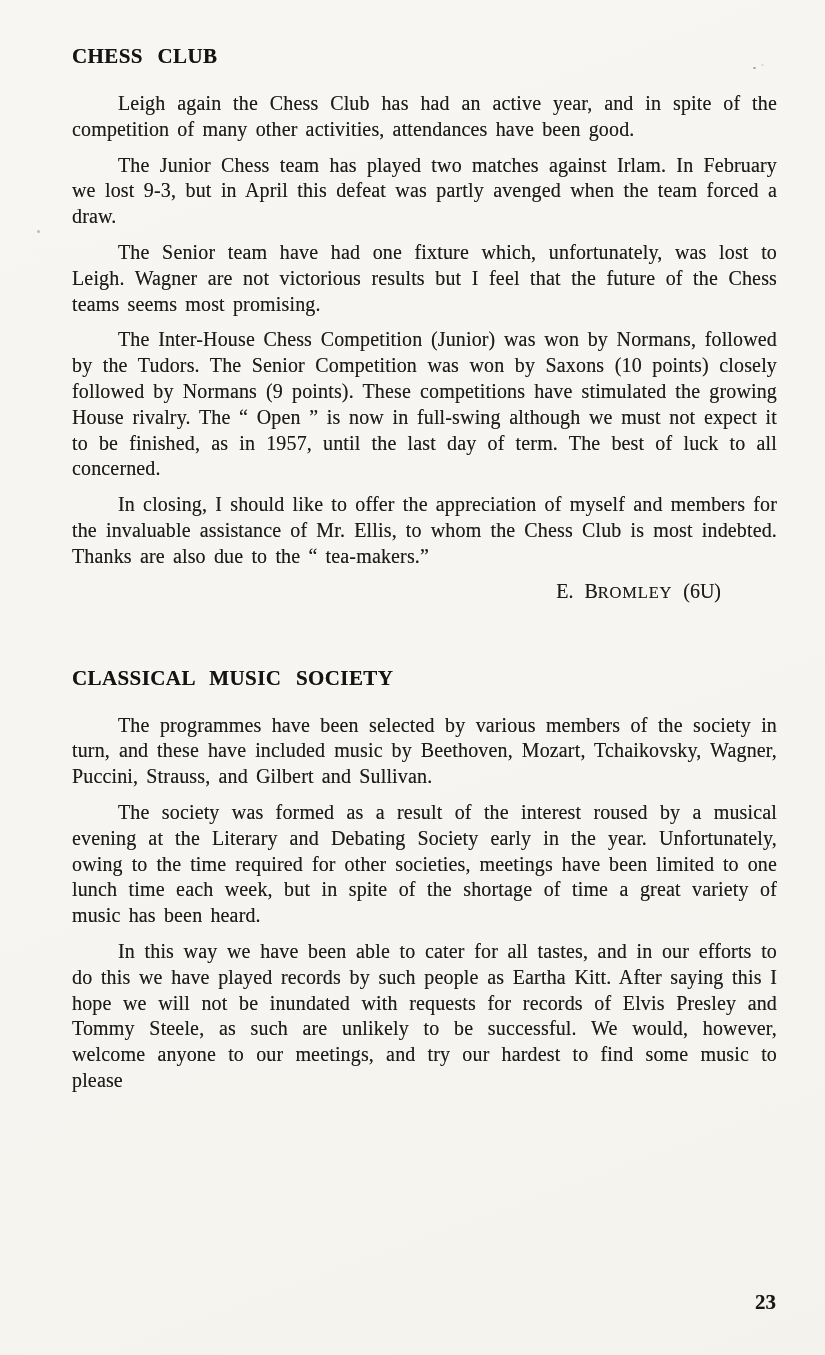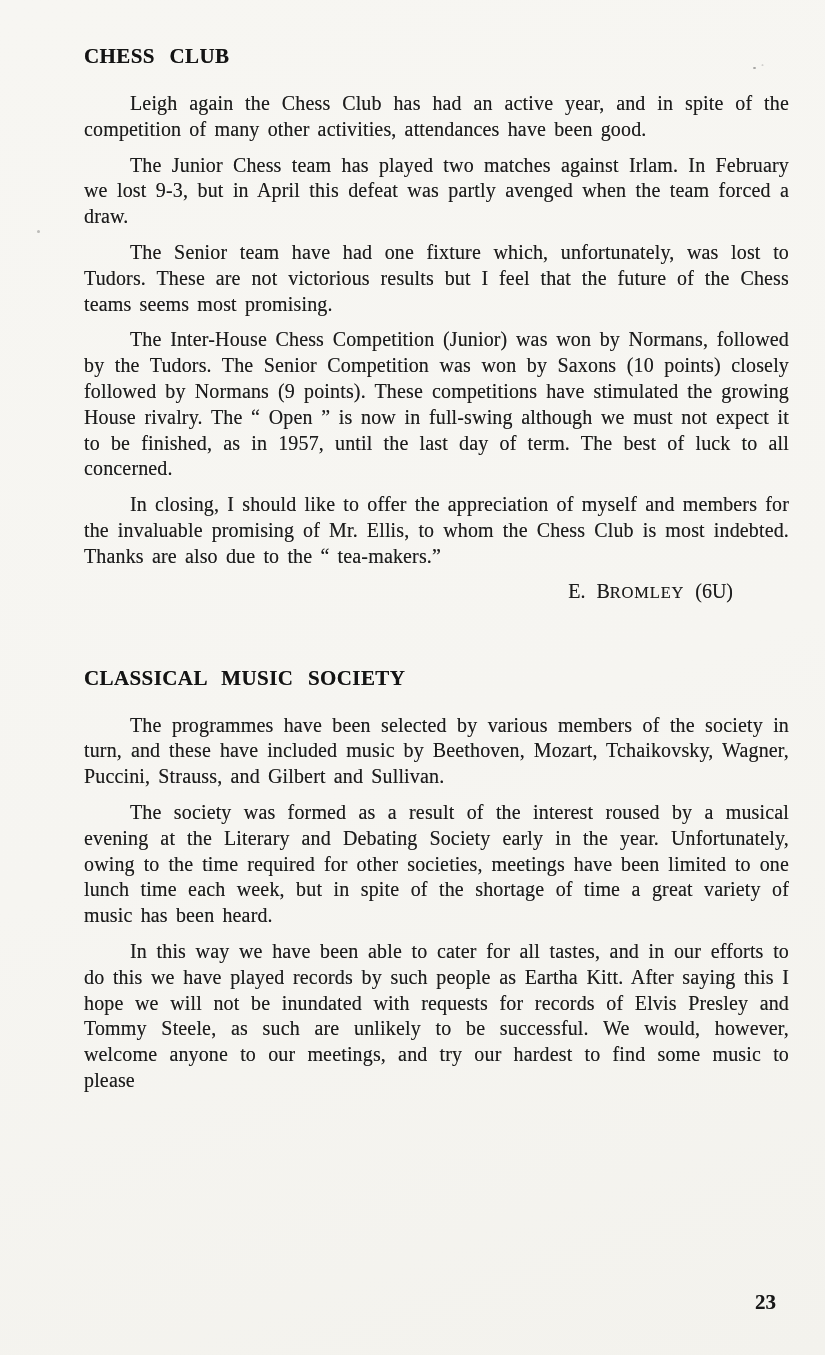--- a/index.html
+++ b/index.html
@@ -17,21 +17,21 @@
   .page {
     position: relative;
     width: 825px;
     height: 1355px;
     background: linear-gradient(160deg, #f7f6f2 0%, var(--paper) 55%, #f3f2ed 100%);
     color: var(--ink);
     overflow: hidden;
   }
   .content {
     position: absolute;
-    left: 84px;
+    left: 72px;
     top: 44px;
     width: 705px;
   }
   .section-heading {
     font-size: 21px;
     font-weight: 700;
     letter-spacing: 0.4px;
     word-spacing: 9px;
     margin: 0 0 22px 0;
     color: #141414;
@@ -90,23 +90,23 @@
 <body>
 
 <div class="page">
 
   <div class="content">
 
     <section class="section">
       <h2 class="section-heading">CHESS CLUB</h2>
       <p class="body-par">Leigh again the Chess Club has had an active year, and in spite of the competition of many other activities, attendances have been good.</p>
       <p class="body-par">The Junior Chess team has played two matches against Irlam. In February we lost 9-3, but in April this defeat was partly avenged when the team forced a draw.</p>
-      <p class="body-par">The Senior team have had one fixture which, unfortunately, was lost to Tudors. These are not victorious results but I feel that the future of the Chess teams seems most promising.</p>
+      <p class="body-par">The Senior team have had one fixture which, unfortunately, was lost to Leigh. Wagner are not victorious results but I feel that the future of the Chess teams seems most promising.</p>
       <p class="body-par">The Inter-House Chess Competition (Junior) was won by Normans, followed by the Tudors. The Senior Competition was won by Saxons (10 points) closely followed by Normans (9 points). These competitions have stimulated the growing House rivalry. The “ Open ” is now in full-swing although we must not expect it to be finished, as in 1957, until the last day of term. The best of luck to all concerned.</p>
-      <p class="body-par">In closing, I should like to offer the appreciation of myself and members for the invaluable promising of Mr. Ellis, to whom the Chess Club is most indebted. Thanks are also due to the “ tea-makers.”</p>
+      <p class="body-par">In closing, I should like to offer the appreciation of myself and members for the invaluable assistance of Mr. Ellis, to whom the Chess Club is most indebted. Thanks are also due to the “ tea-makers.”</p>
       <div class="signature"><span>E. B</span><span class="sc">ROMLEY</span><span> (6U)</span></div>
     </section>
 
     <section class="section">
       <h2 class="section-heading">CLASSICAL MUSIC SOCIETY</h2>
       <p class="body-par">The programmes have been selected by various members of the society in turn, and these have included music by Beethoven, Mozart, Tchaikovsky, Wagner, Puccini, Strauss, and Gilbert and Sullivan.</p>
       <p class="body-par">The society was formed as a result of the interest roused by a musical evening at the Literary and Debating Society early in the year. Unfortunately, owing to the time required for other societies, meetings have been limited to one lunch time each week, but in spite of the shortage of time a great variety of music has been heard.</p>
       <p class="body-par">In this way we have been able to cater for all tastes, and in our efforts to do this we have played records by such people as Eartha Kitt. After saying this I hope we will not be inundated with requests for records of Elvis Presley and Tommy Steele, as such are unlikely to be successful. We would, however, welcome anyone to our meetings, and try our hardest to find some music to please</p>
     </section>
 

